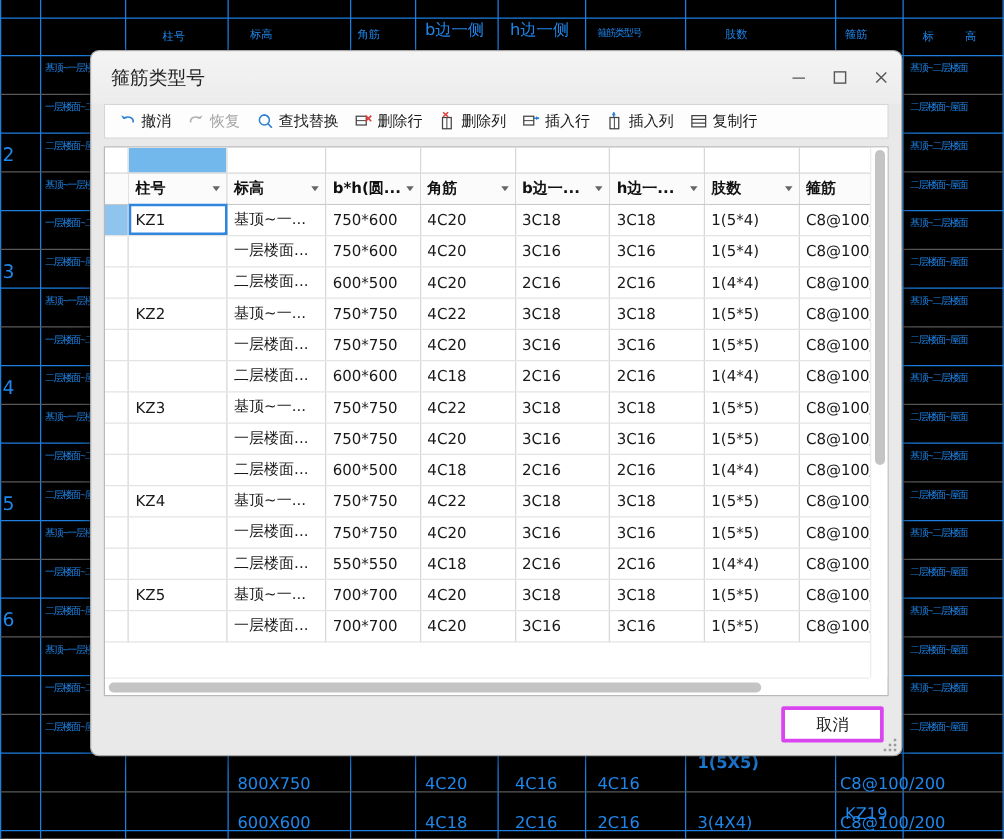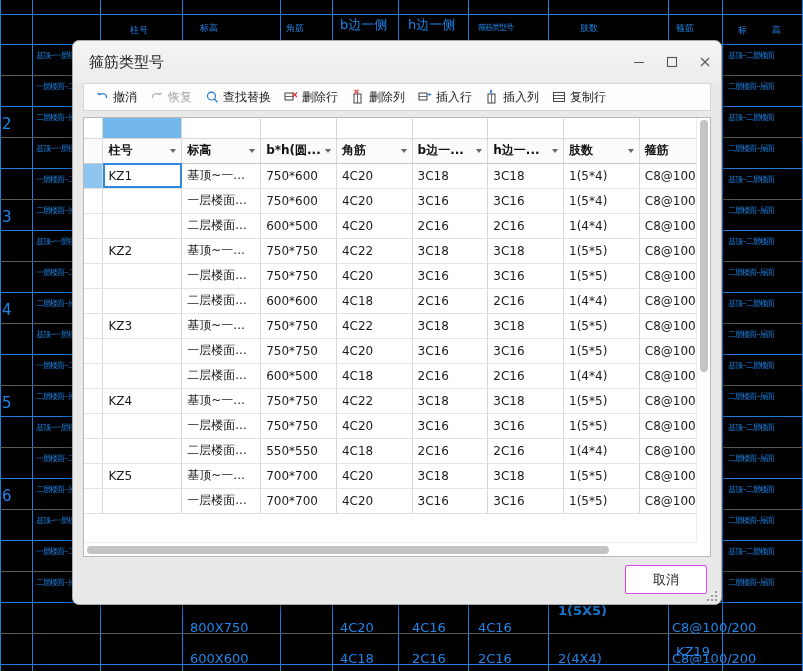--- a/index.html
+++ b/index.html
@@ -200,21 +200,21 @@
     display: flex; justify-content: flex-end; gap: 12px;
   }
   .fbtn {
     width: 82px; height: 29px;
     display: flex; align-items: center; justify-content: center;
     font-size: 13px;
     font-family: "DejaVu Sans", sans-serif;
     border-radius: 2px;
   }
   .fbtn.primary { background: #2b84e0; color: #ffffff; border: 1px solid #2b84e0; }
-  .fbtn.secondary { background: #ffffff; color: #222; border: 1px solid #d946ef; }
+  .fbtn.secondary { background: #ffffff; color: #222; border: 3px solid #d946ef; }
   #resize-grip {
     position: absolute; right: 4px; bottom: 3px;
     width: 10px; height: 10px;
   }
   .grip-dot { position: absolute; width: 2px; height: 2px; background: #9a9a9a; }
 </style>
 </head>
 <body>
 
 <div id="cad-background">
@@ -307,21 +307,21 @@
     <div class="cad-text mid" style="left: 340px; top: 621px;">4C20</div>
     <div class="cad-text mid" style="left: 412px; top: 621px;">4C16</div>
     <div class="cad-text mid" style="left: 478px; top: 621px;">4C16</div>
     <div class="cad-text mid" style="left: 558px; top: 604px; font-weight: bold;">1(5X5)</div>
     <div class="cad-text mid" style="left: 672px; top: 621px;">C8@100/200</div>
     <div class="cad-text mid" style="left: 676px; top: 645px;">KZ19</div>
     <div class="cad-text mid" style="left: 190px; top: 652px;">600X600</div>
     <div class="cad-text mid" style="left: 340px; top: 652px;">4C18</div>
     <div class="cad-text mid" style="left: 412px; top: 652px;">2C16</div>
     <div class="cad-text mid" style="left: 478px; top: 652px;">2C16</div>
-    <div class="cad-text mid" style="left: 558px; top: 652px;">2(4X4)</div>
+    <div class="cad-text mid" style="left: 558px; top: 652px;">3(4X4)</div>
     <div class="cad-text mid" style="left: 672px; top: 652px;">C8@100/200</div>
   </div>
 
 <div id="dialog">
 
   <div id="titlebar">
     <div id="dialog-title">箍筋类型号</div>
     <div id="window-controls">
       <div class="wbtn">
         <svg class="tb-ico" viewBox="0 0 16 16">

